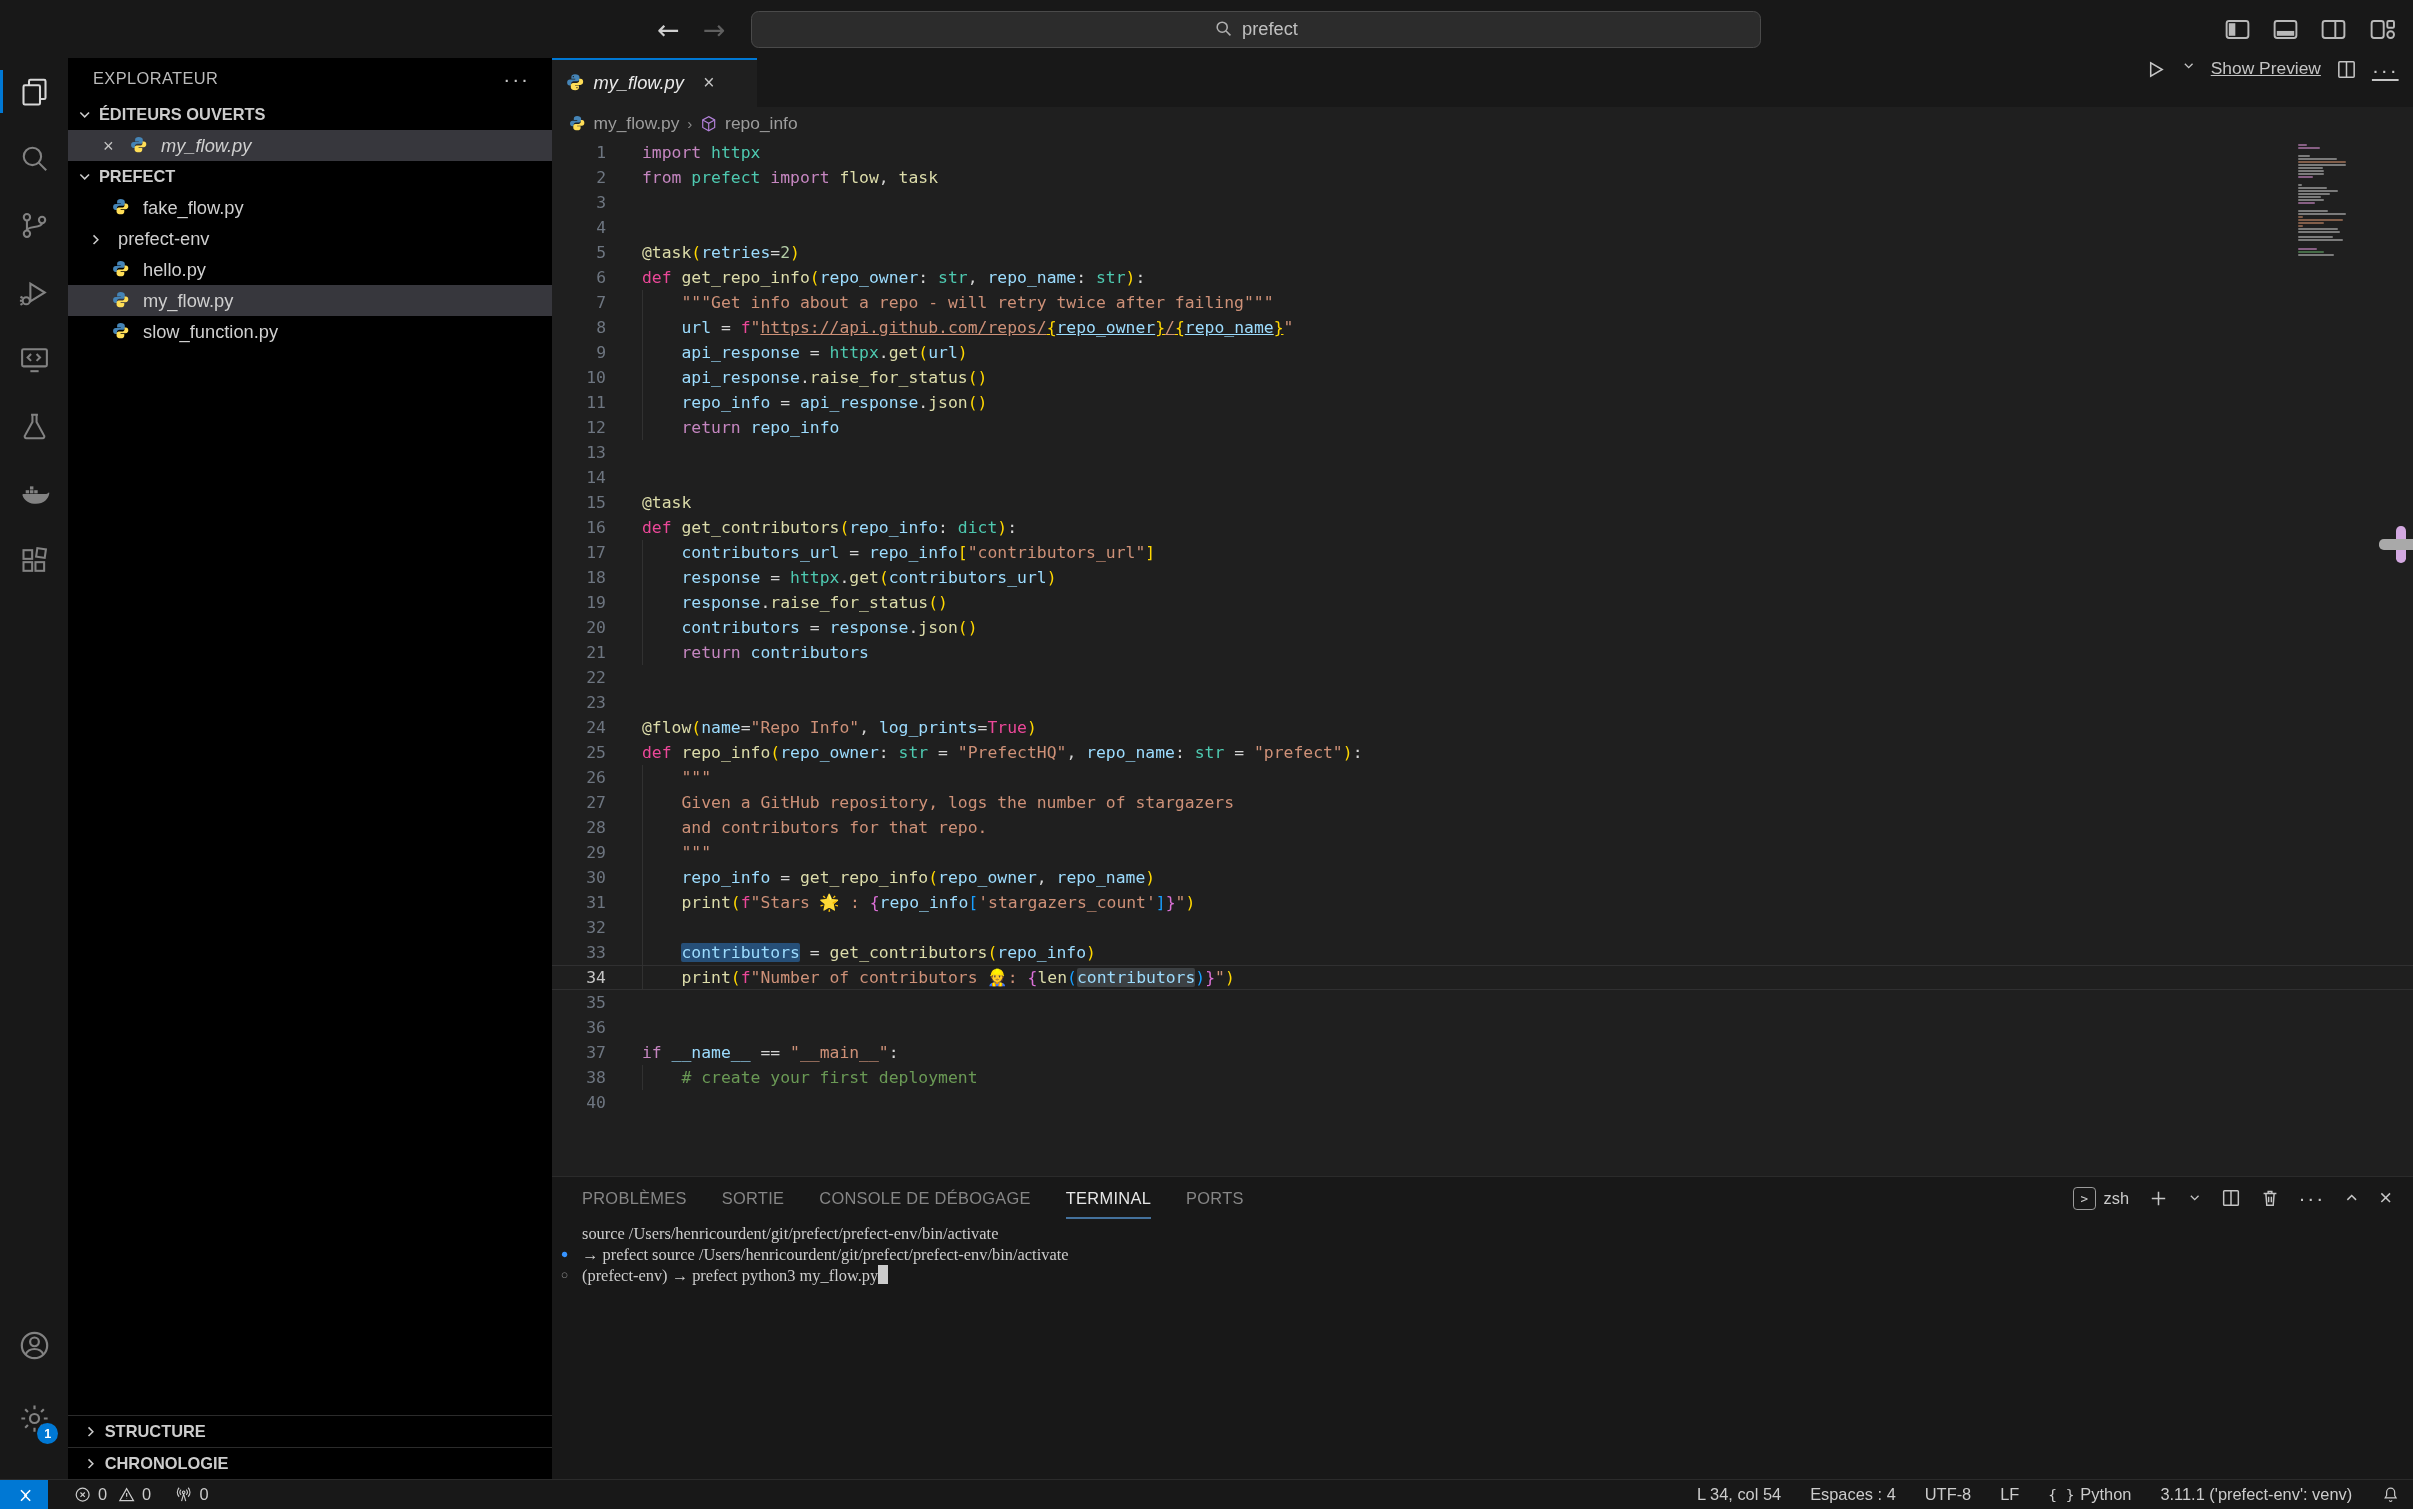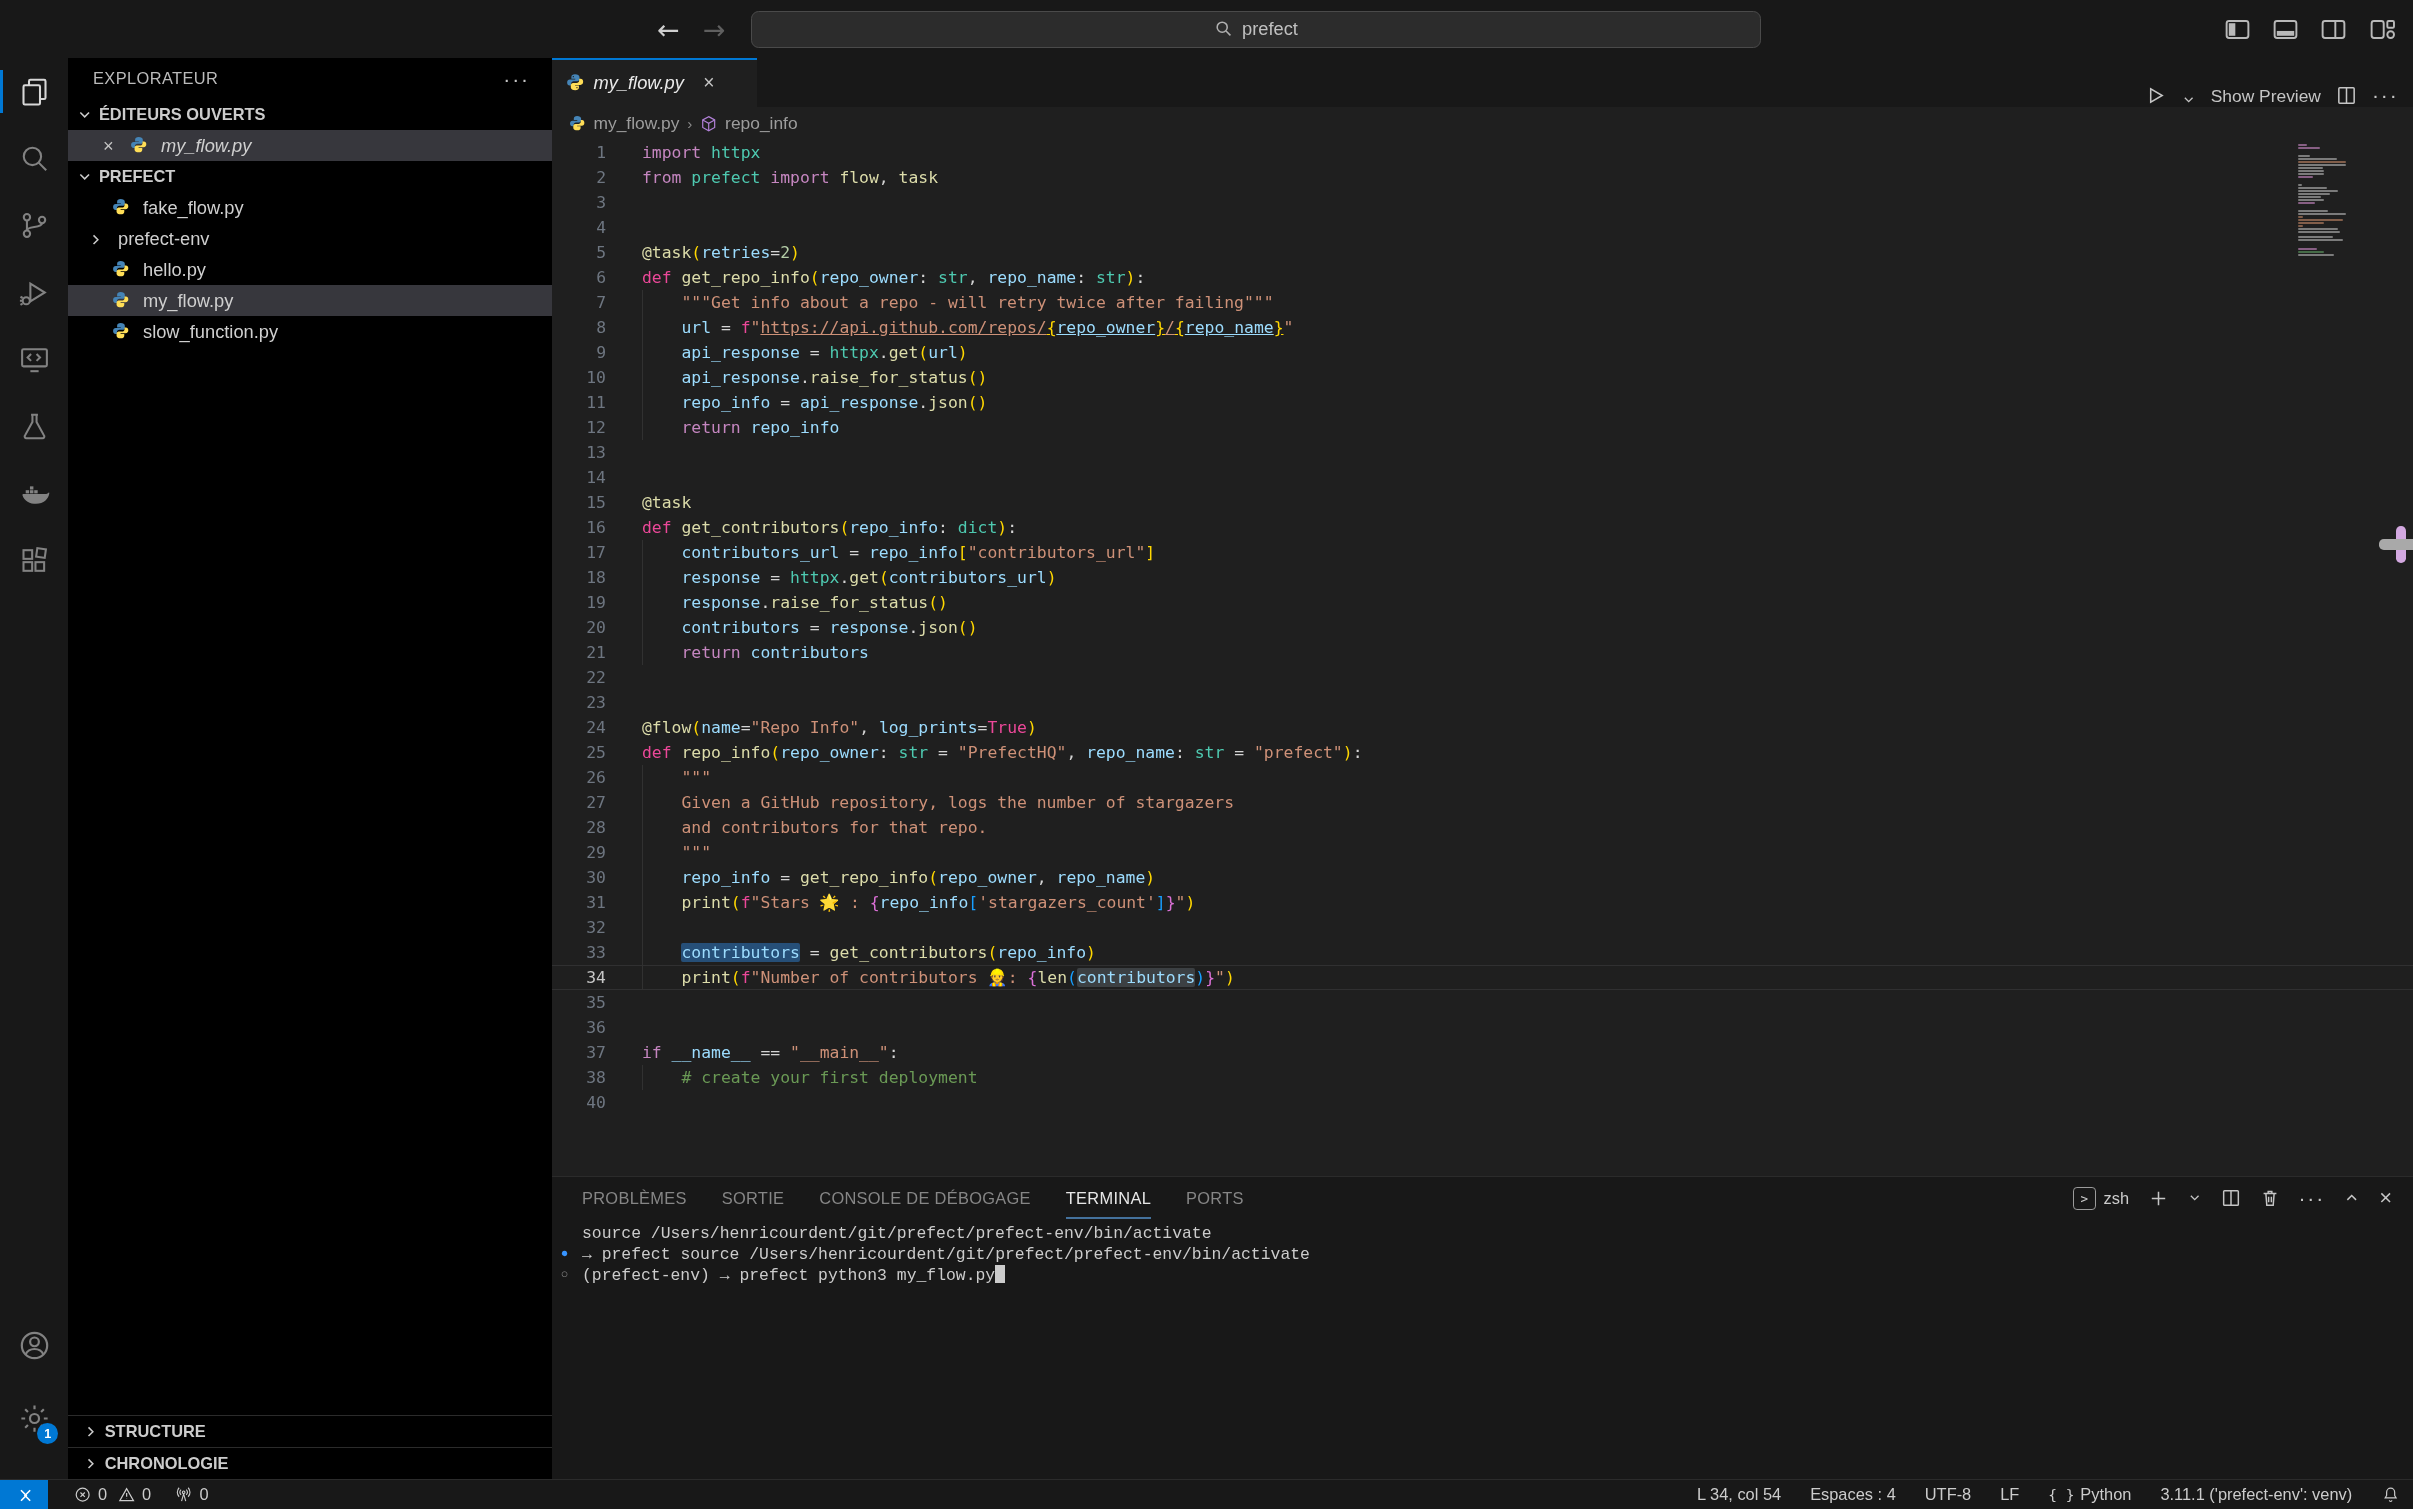--- a/index.html
+++ b/index.html
@@ -41,21 +41,21 @@
   .tree-row.folder .flabel{left:50px;}
   .italic{font-style:italic;}
   #sidebar-bottom{position:absolute;left:0;bottom:0;width:485px;}
   .bottom-sec{height:31px;border-top:1px solid #2b2b2b;display:flex;align-items:center;gap:5.8px;padding-left:13.5px;
               font-weight:bold;font-size:16.4px;color:#cccccc;}
   
   #tabbar{position:absolute;left:552px;top:58px;right:0;height:49px;background:#181818;display:flex;}
   #tab-active{width:178px;height:49px;background:#1f1f1f;box-shadow:inset 0 1.9px 0 #0078d4;display:flex;align-items:center;
               padding:0 13.5px;gap:9.7px;color:#eaeaea;font-size:18.3px;}
   #tab-active .tab-close{margin-left:9.7px;color:#c5c5c5;font-size:19.3px;}
-  #editor-actions{position:absolute;right:15.4px;top:0;height:49px;display:flex;align-items:flex-end;gap:14px;color:#c5c5c5;font-size:17.4px;}
+  #editor-actions{position:absolute;right:15.4px;top:0;height:49px;display:flex;align-items:flex-start;gap:14px;color:#c5c5c5;font-size:17.4px;text-decoration:underline;}
   
   #breadcrumb{position:absolute;left:552px;top:107px;right:0;height:33px;background:#1f1f1f;display:flex;align-items:center;
               padding-left:17.4px;gap:7.7px;color:#9d9d9d;font-size:17.4px;}
   .bc-sep{color:#8a8a8a;font-size:15.4px;}
   
   #codearea{position:absolute;left:552px;top:140px;right:0;height:1036px;background:#1f1f1f;overflow:hidden;}
   .cl{position:relative;height:25px;line-height:25px;white-space:pre;font-family:"DejaVu Sans Mono",monospace;font-size:16.4px;}
   .cl .ln{display:inline-block;width:54px;text-align:right;color:#6e7681;margin-right:36px;}
   .cl.cur{box-shadow:inset 0 1px 0 #303031,inset 0 -1px 0 #303031;}
   .cl.cur .ln{color:#c6c6c6;}
@@ -74,21 +74,21 @@
   #panel{position:absolute;left:552px;top:1176px;right:0;height:303px;background:#181818;border-top:1px solid #2b2b2b;}
   #panel-tabs{height:42px;display:flex;align-items:center;gap:35px;padding-left:30px;font-size:16.4px;color:#868686;letter-spacing:0.3px;}
   .ptab{height:42px;display:flex;align-items:center;}
   .ptab.active{color:#e7e7e7;box-shadow:inset 0 -1.9px 0 #44719c;}
   #panel-controls{position:absolute;right:19.3px;top:0;height:42px;display:flex;align-items:center;gap:17.4px;color:#c5c5c5;}
   #shell-chip{display:flex;align-items:center;gap:7.7px;font-size:16.4px;color:#cccccc;}
   .term-box{width:21px;height:21px;border:1.4px solid #9b9b9b;border-radius:3.9px;display:flex;align-items:center;justify-content:center;
             font-family:"DejaVu Sans Mono",monospace;font-size:12.6px;color:#cccccc;}
   #terminal{position:absolute;left:0;top:42px;right:0;bottom:0;padding-top:3.9px;}
   .tl{position:relative;padding-left:30px;height:21px;line-height:21px;white-space:pre;
-      font-family:Liberation Mono, monospace;font-size:16.4px;color:#cccccc;}
+      font-family:Liberation Serif, serif;font-size:16.4px;color:#cccccc;}
   .tl .deco{position:absolute;left:8.7px;top:0;font-size:12.6px;}
   .deco-filled{color:#3794ff;}
   .deco-open{color:#8a8a8a;}
   .term-cursor{display:inline-block;width:9.7px;height:18.3px;background:#cccccc;vertical-align:-2.9px;}
   
   #statusbar{position:absolute;left:0;top:1479px;width:2414px;height:30px;background:#181818;border-top:1px solid #2b2b2b;
              display:flex;align-items:center;font-size:16.4px;color:#cccccc;}
   #remote-indicator{width:48px;height:30px;background:#0078d4;color:#fff;display:flex;align-items:center;justify-content:center;}
   #sb-left{display:flex;align-items:center;gap:9.7px;margin-left:25px;}
   .sb-item{display:flex;align-items:center;gap:5.8px;}

